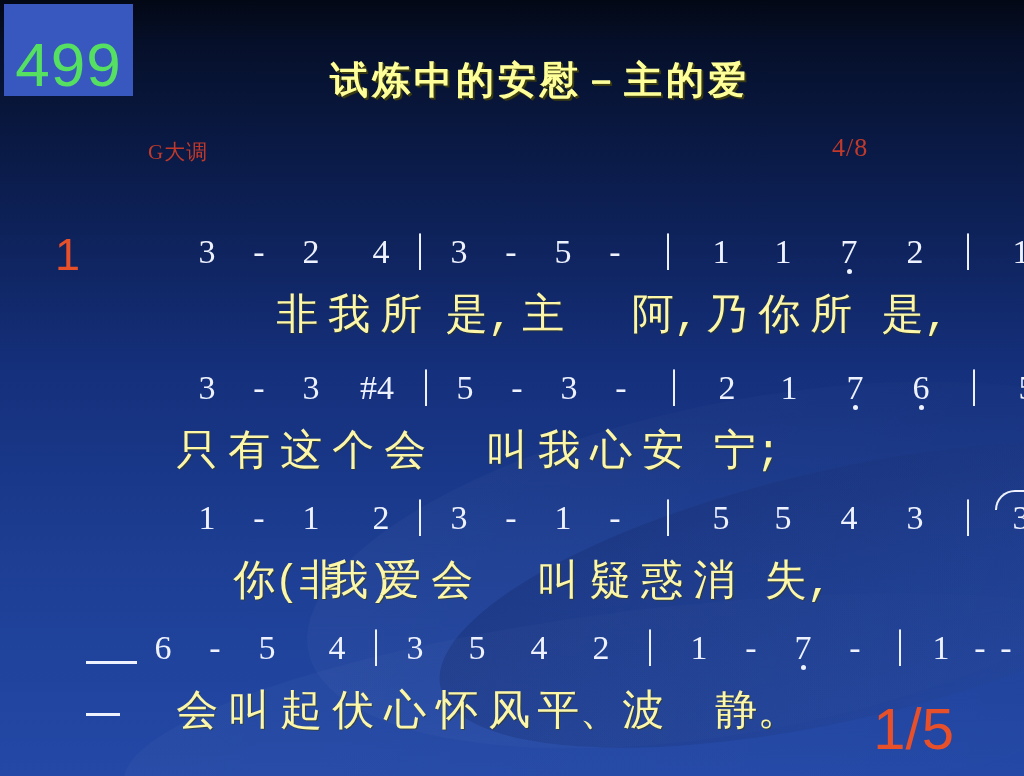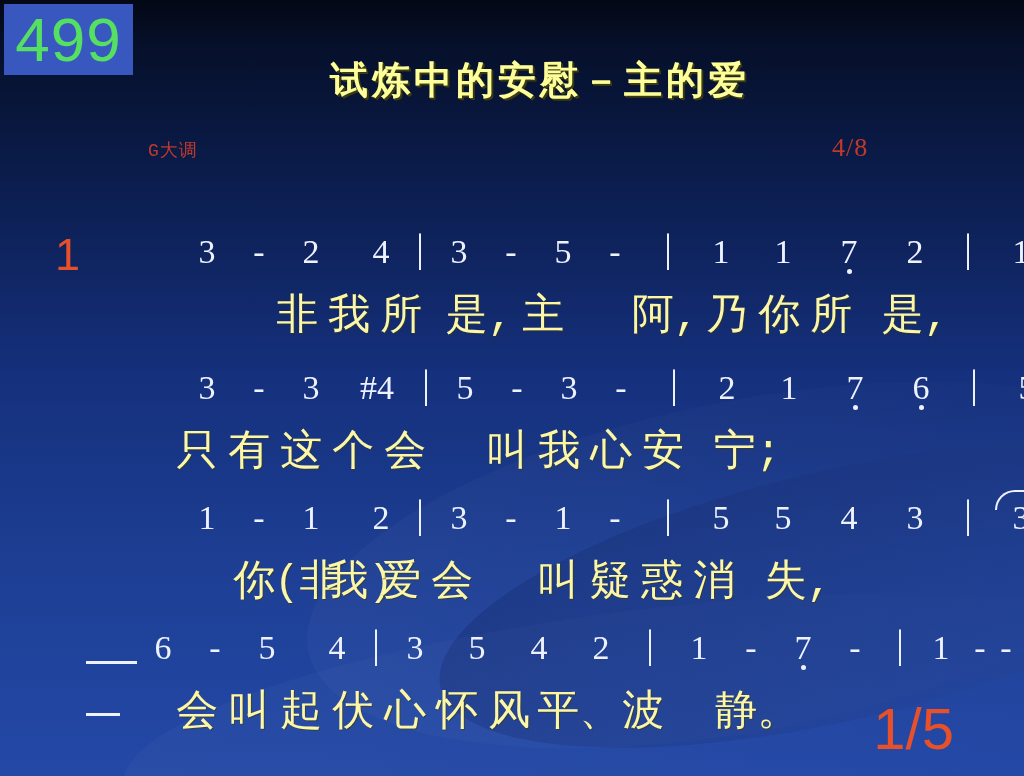--- a/index.html
+++ b/index.html
@@ -29,23 +29,23 @@
   }
   #sw3{
     left:120px;top:610px;width:1050px;height:220px;
     border-radius:50%;
     background:linear-gradient(100deg,rgba(255,255,255,0.05),rgba(255,255,255,0.0));
     transform:rotate(-7deg);
   }
 
   
   #num-badge{
-    position:absolute;left:4px;top:4px;width:129px;height:71px;
+    position:absolute;left:4px;top:4px;width:129px;height:92px;
     background:#3858c0;
-    display:flex;align-items:center;justify-content:center;
+    display:flex;align-items:flex-end;justify-content:center;
   }
   #num-badge .num{
     font-family:"Liberation Sans",sans-serif;
     font-size:62px;line-height:62px;color:#55e062;font-weight:400;
     letter-spacing:1px;
   }
 
   
   #title{
     position:absolute;left:160px;top:52px;width:760px;
@@ -56,21 +56,21 @@
     color:#ffff9a;
     letter-spacing:4px;
     text-shadow:2px 2px 0 #3a3a10, 1px 1px 0 #6a6a20;
   }
 
   
   .annot{
     position:absolute;color:#c0392b;
     font-family:"Liberation Serif",serif;
   }
-  #key-sig{left:148px;top:138px;font-size:18px;letter-spacing:1px;font-family:Liberation Mono, monospace;}
+  #key-sig{left:148px;top:138px;font-size:21px;letter-spacing:1px;}
   #time-sig{left:832px;top:133px;font-size:26px;letter-spacing:1px;}
 
   
   #stanza-1{
     position:absolute;left:55px;top:232px;
     color:#e8502a;font-size:45px;line-height:45px;
     font-family:"Liberation Sans",sans-serif;
   }
 
   

